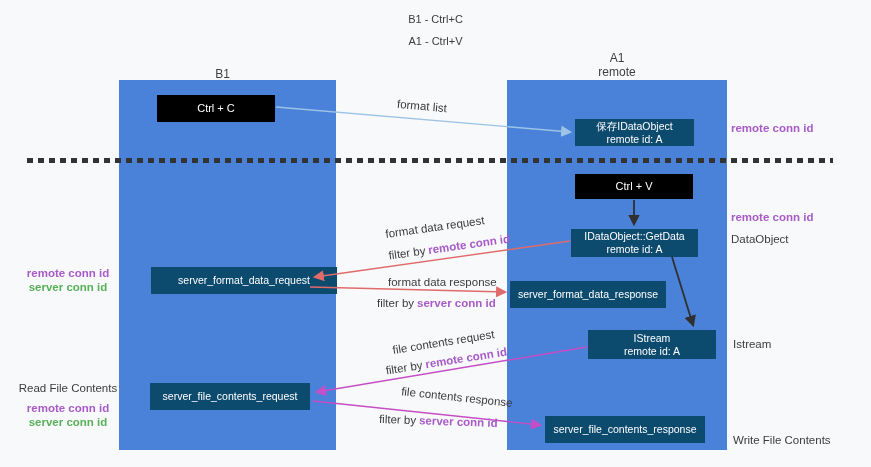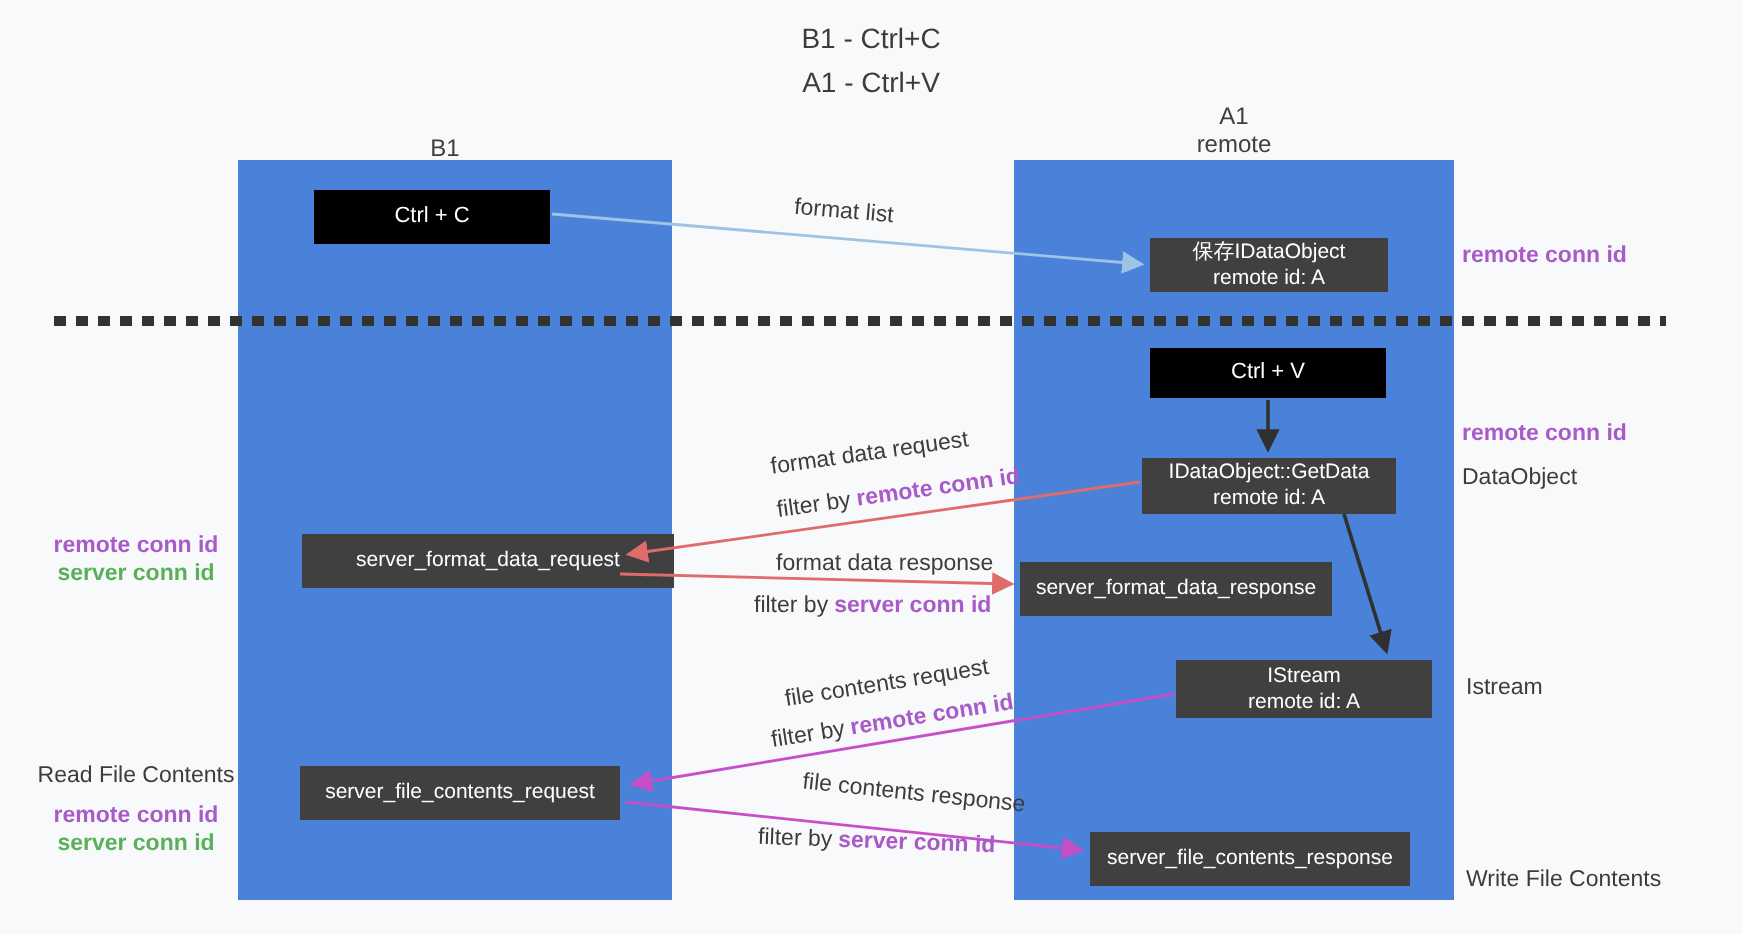--- a/index.html
+++ b/index.html
@@ -4,21 +4,21 @@
 <style>
   * { box-sizing: border-box; margin: 0; padding: 0; }
   html,body { background:#e9e9e9; }
   body { font-family: "Liberation Sans", sans-serif; }
   .canvas {
     position: relative; width: 871px; height: 467px;
     background: #f8f9fa; overflow: hidden;
   }
   .title {
     position: absolute; top: 8px; left: 0; width: 871px;
-    text-align: center; font-size: 14px; color: #3c3c3c; line-height: 22px;
+    text-align: center; font-size: 11px; color: #3c3c3c; line-height: 22px;
   }
   .col-header {
     position: absolute; top: 51px; text-align: center;
     font-size: 12px; color: #3f3f3f; line-height: 14px;
   }
   .col-header.left  { left: 114px; width: 217px; margin-top: 16px; }
   .col-header.right { left: 507px; width: 220px; }
   .lifeline {
     position: absolute; top: 80px; height: 370px; background: #4a82d9;
   }
@@ -27,21 +27,21 @@
   .dashline {
     position: absolute; left: 27px; top: 158px; width: 806px; height: 5px;
     background: repeating-linear-gradient(90deg, #333 0 6px, transparent 6px 11px);
   }
   .node {
     position: absolute; display: flex; flex-direction: column;
     align-items: center; justify-content: center; text-align: center;
     color: #ffffff; font-size: 11px; line-height: 13px;
   }
   .green  { background: #000000; }
-  .orange { background: #404040; font-size: 10.5px; }
+  .orange { background: #0c4a6e; font-size: 10.5px; }
   .flow-label {
     position: absolute; font-size: 11.5px; color: #3c3c3c;
     white-space: nowrap; transform-origin: center;
   }
   .side-label {
     position: absolute; font-size: 11.5px; color: #3c3c3c; white-space: nowrap;
   }
   .side-block {
     position: absolute; left: 8px; width: 120px; text-align: center;
     font-size: 11.5px; line-height: 14px; white-space: nowrap;

